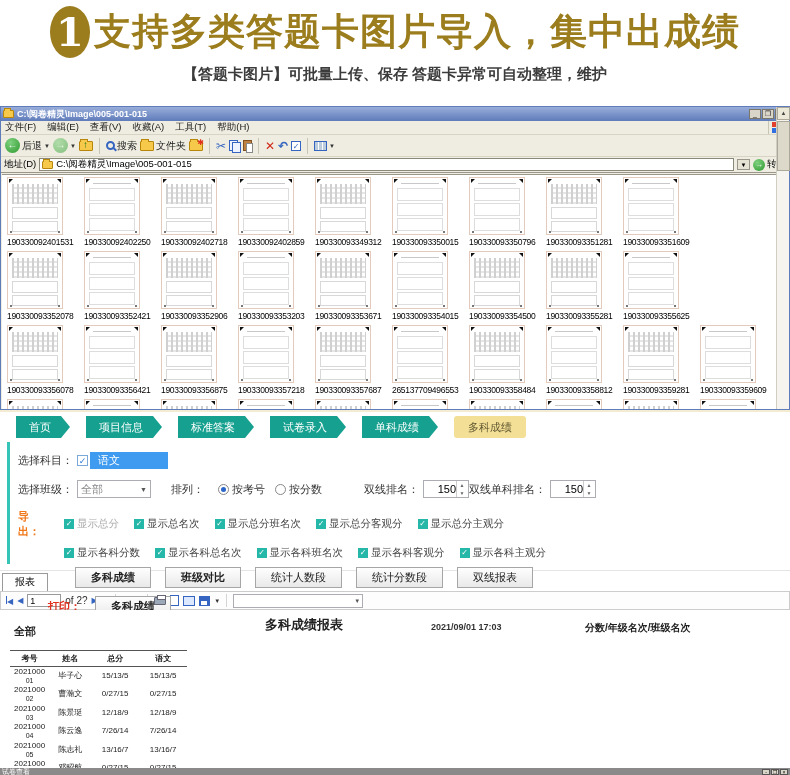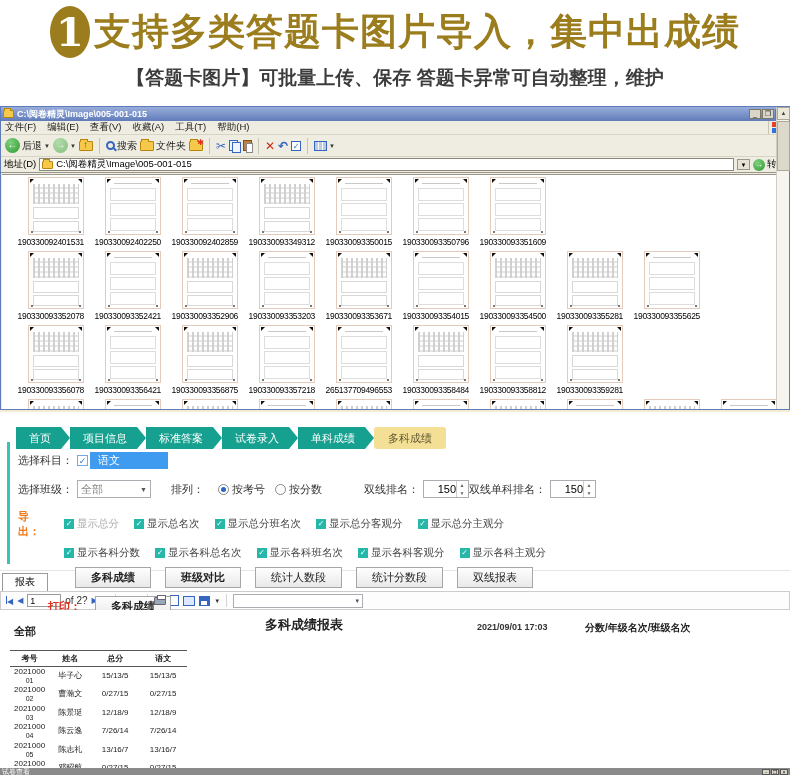--- a/index.html
+++ b/index.html
@@ -7,21 +7,21 @@
     font-family:"Liberation Sans","DejaVu Sans",sans-serif; }
 
   
   .banner { height:106px; background:#fff; text-align:center; }
   .banner-line1 { display:flex; justify-content:center; align-items:center; padding-top:6px; }
   .num-oval { width:40px; height:52px; background:#9c7d1d; border-radius:50%;
     color:#fff; font-size:40px; font-weight:bold; line-height:52px; text-align:center;
     margin-right:4px; font-family:"DejaVu Serif",serif; }
   .banner-title { font-size:37px; font-weight:bold; color:#9c7d1d;
     font-family:"DejaVu Serif","Liberation Serif",serif; letter-spacing:1px; }
-  .banner-sub { margin-top:7px; font-size:19px; font-weight:bold; color:#3c3c3c; }
+  .banner-sub { margin-top:7px; font-size:15px; font-weight:bold; color:#3c3c3c; }
 
   
   .explorer { height:304px; border:1px solid #5f7cba; background:#efede1; position:relative; }
   .xp-titlebar { height:14px; background:linear-gradient(#98add9,#5f7cba);
     display:flex; align-items:center; padding:0 2px; }
   .xp-title { color:#fff; font-size:9px; font-weight:bold; flex:1; margin-left:3px;
     white-space:nowrap; overflow:hidden; }
   .winbtn { width:12px; height:10px; background:#d9d5c9; border:1px solid #7a7768;
     font-size:7px; line-height:8px; text-align:center; color:#222; margin-left:1px; cursor:pointer; }
   .folder-ico { display:inline-block; width:11px; height:8px; background:#f7c94b;
@@ -81,21 +81,21 @@
   
   .xp-content { position:absolute; left:1px; right:1px; top:67px; bottom:0;
     background:#fff; border-top:1px solid #9a968a; overflow:hidden; padding-left:5px; }
   .vscroll { position:absolute; right:0; top:0; bottom:0; width:13px; background:#f5f4ee;
     border-left:1px solid #d0cec2; }
   .sbtn { width:13px; height:13px; background:#ece9d8; border:1px solid #aca899;
     font-size:6px; text-align:center; line-height:11px; color:#444; cursor:pointer; }
   .sthumb { position:absolute; top:14px; left:0; width:13px; height:50px; background:#dcd9ca;
     border:1px solid #aca899; cursor:grab; }
   .trow { display:flex; height:74px; }
-  .tcell { width:77px; display:flex; flex-direction:column; align-items:flex-end; cursor:pointer; }
+  .tcell { width:77px; display:flex; flex-direction:column; align-items:flex-start; cursor:pointer; }
   .page { width:56px; height:58px; background:#fff; border:1px solid #e3cabb;
     position:relative; margin-top:2px; overflow:hidden; }
   .page .c1,.page .c2 { position:absolute; top:1px; width:4px; height:4px; background:#111; }
   .page .c1{ left:1px; clip-path:polygon(0 0,100% 0,0 100%); }
   .page .c2{ right:1px; clip-path:polygon(0 0,100% 0,100% 100%); }
   .page .b1,.page .b2 { position:absolute; bottom:1px; width:2px; height:2px; background:#777; }
   .page .b1{left:2px;} .page .b2{right:2px;}
   .page.front .noise { position:absolute; left:4px; right:4px; top:6px; height:20px;
     background:
       repeating-linear-gradient(90deg,#c8c8c8 0 2px,transparent 2px 5px),
@@ -105,21 +105,21 @@
   .page.front .box2 { position:absolute; left:4px; right:4px; top:43px; height:11px;
     border:1px solid #d8d8d8; }
   .page.back .tline { position:absolute; left:8px; right:8px; top:5px; height:1px; background:#c8c8c8; }
   .page.back .bx { position:absolute; left:4px; right:4px; border:1px solid #ddd; }
   .page.back .bxa{ top:10px; height:13px; } .page.back .bxb{ top:25px; height:13px; }
   .page.back .bxc{ top:40px; height:13px; }
   .tlabel { font-size:8.5px; color:#000; margin-top:2px; letter-spacing:-0.3px; }
 
   
   .lower { height:358px; background:#fff; border-top:2px solid #f3ecd2; position:relative; }
-  .ribbon { display:flex; gap:9px; padding:15px 0 0 16px; height:28px; }
+  .ribbon { display:flex; gap:25px; padding:4px 0 0 16px; height:28px; }
   .rtab { background:#16a08f; color:#fff; font-size:11px; height:22px; line-height:22px;
     padding:0 10px 0 13px; position:relative; cursor:pointer; white-space:nowrap; }
   .rtab::after { content:""; position:absolute; right:-9px; top:0;
     border-left:9px solid #16a08f; border-top:11px solid transparent; border-bottom:11px solid transparent; }
   .rtab.active { background:#f3df96; color:#5e5630; border-radius:3px; padding:0 14px; }
   .rtab.active::after { display:none; }
 
   .form-panel { position:relative; padding:12px 0 0 18px; height:130px; }
   .form-panel::before { content:""; position:absolute; left:7px; top:2px; bottom:6px;
     width:3px; background:#35c4b5; }
@@ -181,21 +181,21 @@
   .saveico { width:11px; height:10px; background:#3565c0; position:relative; cursor:pointer; }
   .saveico::after { content:""; position:absolute; left:2px; bottom:1px; width:6px; height:4px; background:#fff; }
   .rv-combo { width:130px; height:14px; border:1px solid #abadb3; background:#fff; display:flex;
     justify-content:flex-end; align-items:center; cursor:pointer; }
   .rv-combo .arr { font-size:6px; color:#555; padding-right:2px; }
   .rbody { position:relative; padding:6px 0 0 10px; background:#fff; }
   .rhead { position:relative; height:26px; }
   .rscope { position:absolute; left:4px; top:8px; font-size:11px; font-weight:bold; color:#222; }
   .rtitle { position:absolute; left:255px; top:0; font-size:13px; font-weight:bold; color:#222;
     font-family:"DejaVu Serif","Liberation Serif",serif; }
-  .rdate { position:absolute; left:467px; top:6px; font-size:9px; font-weight:bold; color:#333; }
+  .rdate { position:absolute; left:421px; top:6px; font-size:9px; font-weight:bold; color:#333; }
   .rright { position:absolute; left:575px; top:5px; font-size:10px; font-weight:bold; color:#222; }
   table.score { border-collapse:collapse; margin-top:8px; font-size:8px; color:#222; }
   table.score th { border-top:1px solid #555; border-bottom:1px solid #555; font-weight:bold;
     padding:2px 4px; text-align:center; }
   table.score td { padding:1px 4px; text-align:center; line-height:1.1; }
   td.kv div.sub { font-size:7px; }
   th.c-no{min-width:38px;} th.c-name{min-width:42px;} th.c-total{min-width:48px;} th.c-chn{min-width:48px;}
 
   
   .bottombar { height:7px; background:#8a8a8a; display:flex; align-items:center;
@@ -317,20 +317,32 @@
             <div class="b1"></div>
             <div class="b2"></div>
             <div class="tline"></div>
             <div class="bx bxa"></div>
             <div class="bx bxb"></div>
             <div class="bx bxc"></div>
           </div>
           <div class="tlabel">190330092402250</div>
         </div>
         <div class="tcell">
+          <div class="page front">
+            <div class="c1"></div>
+            <div class="c2"></div>
+            <div class="b1"></div>
+            <div class="b2"></div>
+            <div class="noise"></div>
+            <div class="box1"></div>
+            <div class="box2"></div>
+          </div>
+          <div class="tlabel">190330092402718</div>
+        </div>
+        <div class="tcell">
           <div class="page back">
             <div class="c1"></div>
             <div class="c2"></div>
             <div class="b1"></div>
             <div class="b2"></div>
             <div class="tline"></div>
             <div class="bx bxa"></div>
             <div class="bx bxb"></div>
             <div class="bx bxc"></div>
           </div>
@@ -366,20 +378,32 @@
             <div class="c1"></div>
             <div class="c2"></div>
             <div class="b1"></div>
             <div class="b2"></div>
             <div class="tline"></div>
             <div class="bx bxa"></div>
             <div class="bx bxb"></div>
             <div class="bx bxc"></div>
           </div>
           <div class="tlabel">190330093350796</div>
+        </div>
+        <div class="tcell">
+          <div class="page front">
+            <div class="c1"></div>
+            <div class="c2"></div>
+            <div class="b1"></div>
+            <div class="b2"></div>
+            <div class="noise"></div>
+            <div class="box1"></div>
+            <div class="box2"></div>
+          </div>
+          <div class="tlabel">190330093351281</div>
         </div>
         <div class="tcell">
           <div class="page back">
             <div class="c1"></div>
             <div class="c2"></div>
             <div class="b1"></div>
             <div class="b2"></div>
             <div class="tline"></div>
             <div class="bx bxa"></div>
             <div class="bx bxb"></div>
@@ -547,20 +571,32 @@
             <div class="b1"></div>
             <div class="b2"></div>
             <div class="tline"></div>
             <div class="bx bxa"></div>
             <div class="bx bxb"></div>
             <div class="bx bxc"></div>
           </div>
           <div class="tlabel">190330093357218</div>
         </div>
         <div class="tcell">
+          <div class="page front">
+            <div class="c1"></div>
+            <div class="c2"></div>
+            <div class="b1"></div>
+            <div class="b2"></div>
+            <div class="noise"></div>
+            <div class="box1"></div>
+            <div class="box2"></div>
+          </div>
+          <div class="tlabel">190330093357687</div>
+        </div>
+        <div class="tcell">
           <div class="page back">
             <div class="c1"></div>
             <div class="c2"></div>
             <div class="b1"></div>
             <div class="b2"></div>
             <div class="tline"></div>
             <div class="bx bxa"></div>
             <div class="bx bxb"></div>
             <div class="bx bxc"></div>
           </div>
@@ -595,20 +631,33 @@
           <div class="page front">
             <div class="c1"></div>
             <div class="c2"></div>
             <div class="b1"></div>
             <div class="b2"></div>
             <div class="noise"></div>
             <div class="box1"></div>
             <div class="box2"></div>
           </div>
           <div class="tlabel">190330093359281</div>
+        </div>
+        <div class="tcell">
+          <div class="page back">
+            <div class="c1"></div>
+            <div class="c2"></div>
+            <div class="b1"></div>
+            <div class="b2"></div>
+            <div class="tline"></div>
+            <div class="bx bxa"></div>
+            <div class="bx bxb"></div>
+            <div class="bx bxc"></div>
+          </div>
+          <div class="tlabel">190330093359609</div>
         </div>
       </div>
       <div class="trow">
         <div class="tcell">
           <div class="page front">
             <div class="c1"></div>
             <div class="c2"></div>
             <div class="noise"></div>
           </div>
         </div>

